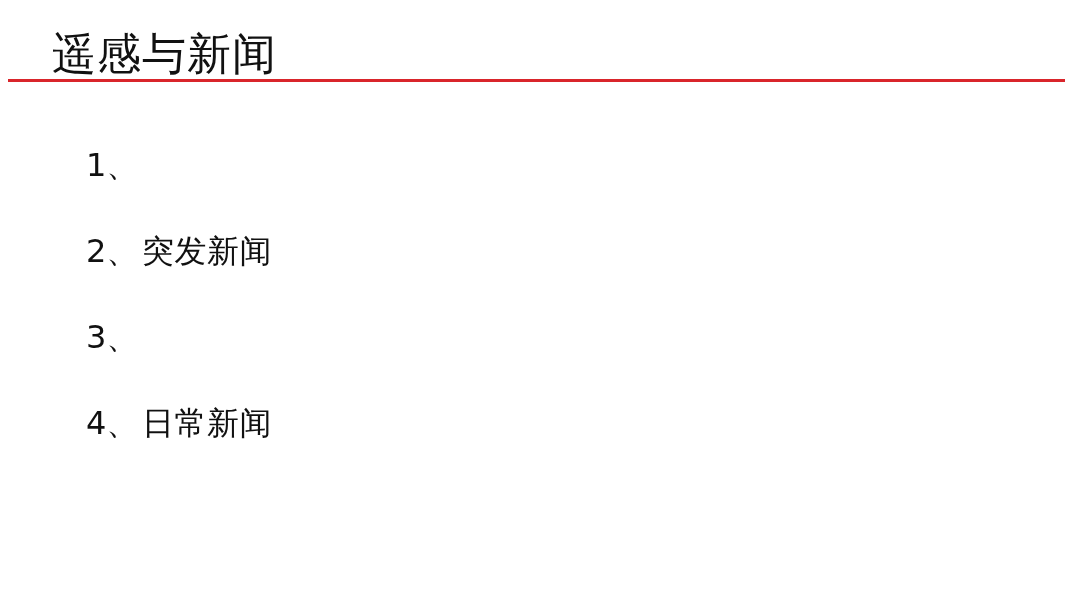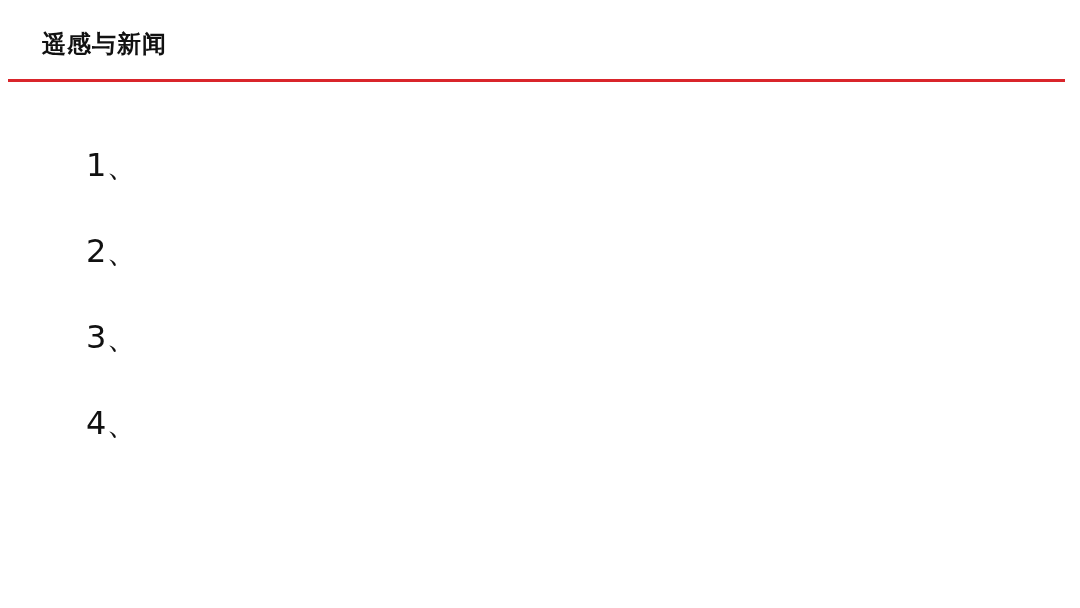--- a/index.html
+++ b/index.html
@@ -12,25 +12,25 @@
       height: 608px;
       position: relative;
       overflow: hidden;
       font-family: "DejaVu Sans", "Liberation Sans", sans-serif;
       color: #111111;
     }
     .slide-title {
       position: absolute;
       left: 42px;
       top: 20px;
-      font-size: 24px;
+      font-size: 44px;
       line-height: 48px;
-      font-weight: bold;
+      font-weight: normal;
       letter-spacing: 1px;
-      margin: 0;
+      margin: 10px;
     }
     .title-rule {
       position: absolute;
       left: 8px;
       top: 79px;
       width: 1057px;
       height: 3px;
       background: #d9252b;
     }
     .list {
@@ -62,20 +62,22 @@
 
 <h1 class="slide-title">遥感与新闻</h1>
 <div class="title-rule" style="background: rgb(217, 37, 43);"></div>
 
 <ul class="list">
   <li class="list-item">
     <span class="item-num">1、</span>
   </li>
   <li class="list-item">
     <span class="item-num">2、</span>
+    <span class="item-text">突发新闻</span>
   </li>
   <li class="list-item">
     <span class="item-num">3、</span>
   </li>
   <li class="list-item">
     <span class="item-num">4、</span>
+    <span class="item-text">日常新闻</span>
   </li>
 </ul>
 
 </body></html>

